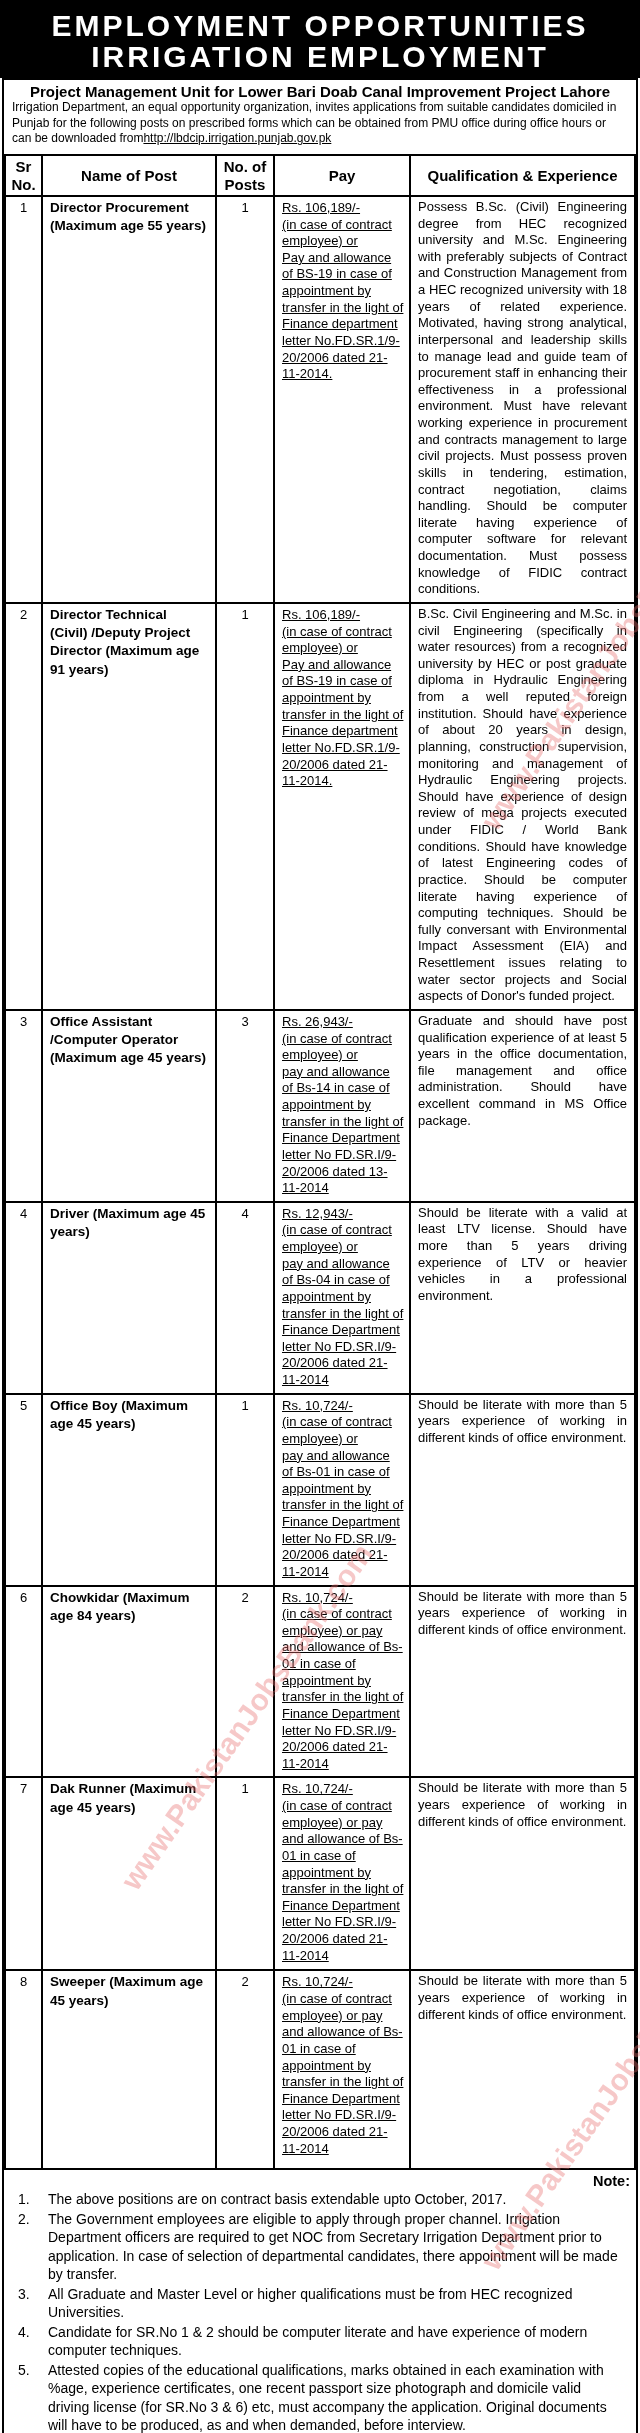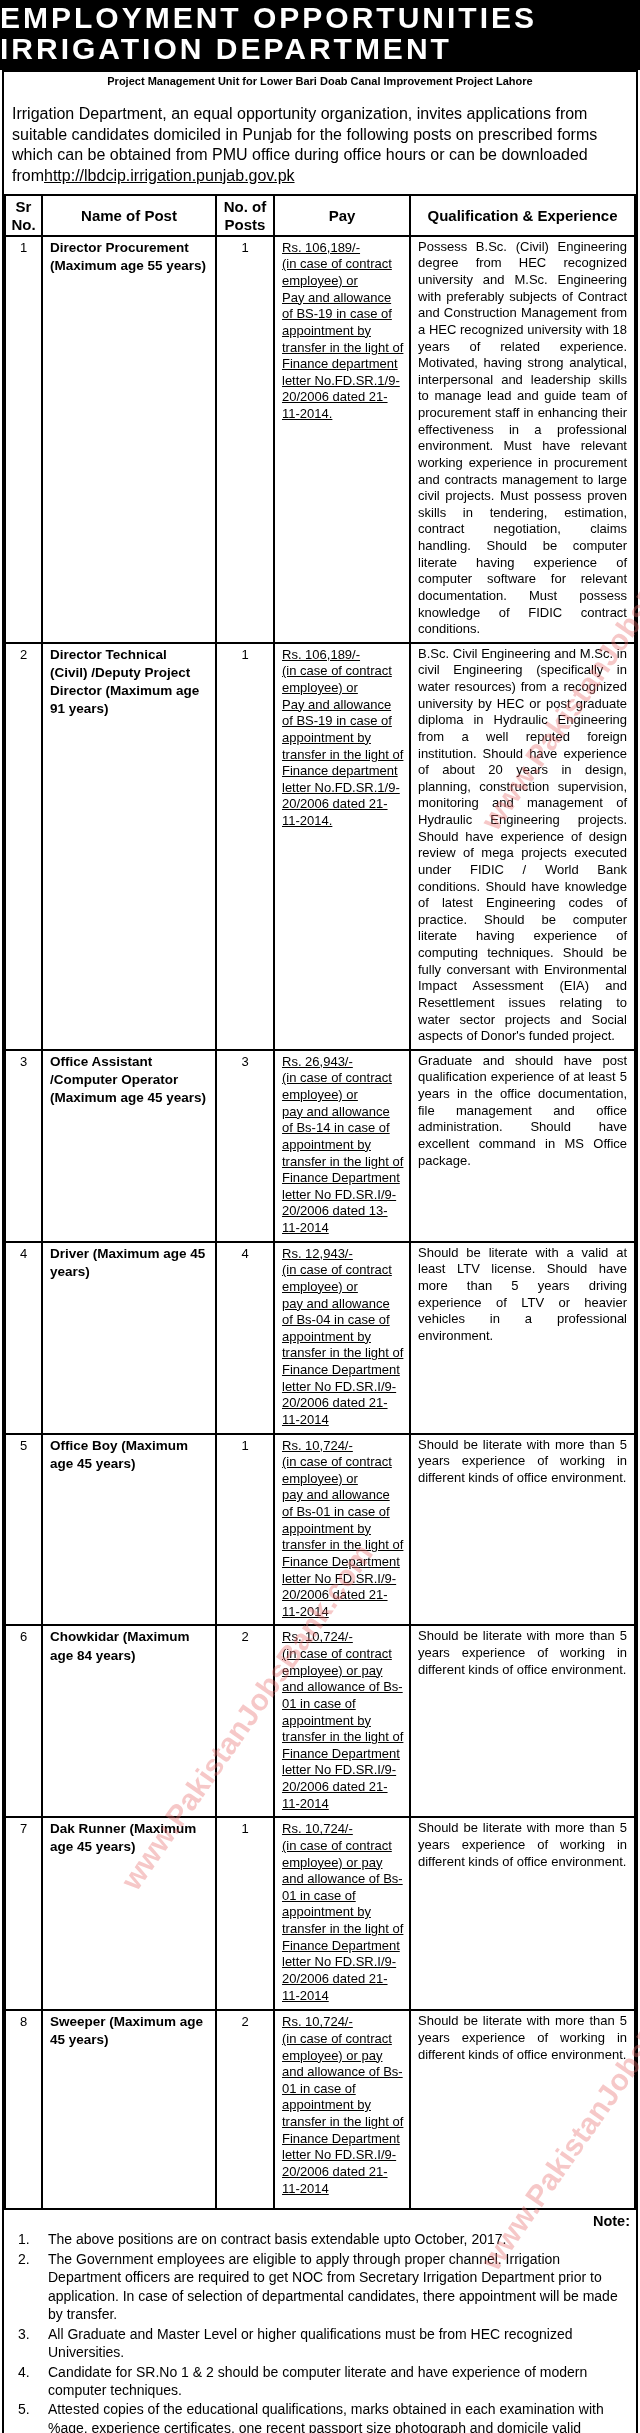--- a/index.html
+++ b/index.html
@@ -5,27 +5,27 @@
   html,body { margin:0; padding:0; }
   body {
     width:640px;
     background:#ffffff;
     color:#000;
     font-family:"Liberation Sans", sans-serif;
     position:relative;
     overflow-x:hidden;
   }
   
-  .banner { background:#000; color:#fff; text-align:left; padding:2px 0 6px; }
+  .banner { background:#000; color:#fff; text-align:center; padding:10px 0 6px; }
   .banner div { font-weight:bold; font-size:30px; letter-spacing:3px; line-height:1.04; }
   
   .doc { border:2px solid #000; margin:0 2px; background:transparent; }
   .intro { padding:3px 8px 8px; }
-  .intro-title { text-align:center; font-weight:bold; font-size:11px; margin-bottom:17px; white-space:nowrap; }
-  .intro-body { font-size:16px; line-height:1.28; }
+  .intro-title { text-align:center; font-weight:bold; font-size:15px; margin-bottom:0; white-space:nowrap; }
+  .intro-body { font-size:12px; line-height:1.28; }
   .url { text-decoration:underline; color:#000; cursor:pointer; }
   
   table { width:100%; border-collapse:collapse; table-layout:fixed; }
   col.c-sr   { width:37px; }
   col.c-name { width:174px; }
   col.c-num  { width:58px; }
   col.c-pay  { width:136px; }
   th { border:2px solid #000; font-size:15px; padding:2px 1px; line-height:1.15; }
   td { border:2px solid #000; font-size:13px; padding:2px 7px 4px; vertical-align:top; line-height:1.28; }
   td.sr   { text-align:center; padding:3px 1px; }
@@ -56,21 +56,21 @@
 </style>
 </head>
 <body>
 
 <span class="wm" style="left:400px; top:640px;">www.PakistanJobsBank.com</span>
 <span class="wm" style="left:40px;  top:1700px;">www.PakistanJobsBank.com</span>
 <span class="wm" style="left:400px; top:2080px;">www.PakistanJobsBank.com</span>
 
 <div class="banner">
   <div>EMPLOYMENT OPPORTUNITIES</div>
-  <div>IRRIGATION DEPARTMENT</div>
+  <div>IRRIGATION EMPLOYMENT</div>
 </div>
 
 <div class="doc">
 
   <div class="intro">
     <div class="intro-title">Project Management Unit for Lower Bari Doab Canal Improvement Project Lahore</div>
     <div class="intro-body"><span>Irrigation Department, an equal opportunity organization, invites applications from suitable candidates domiciled in Punjab for the following posts on prescribed forms which can be obtained from PMU office during office hours or can be downloaded from</span><a class="url">http://lbdcip.irrigation.punjab.gov.pk</a></div>
   </div>
 
   <table>

